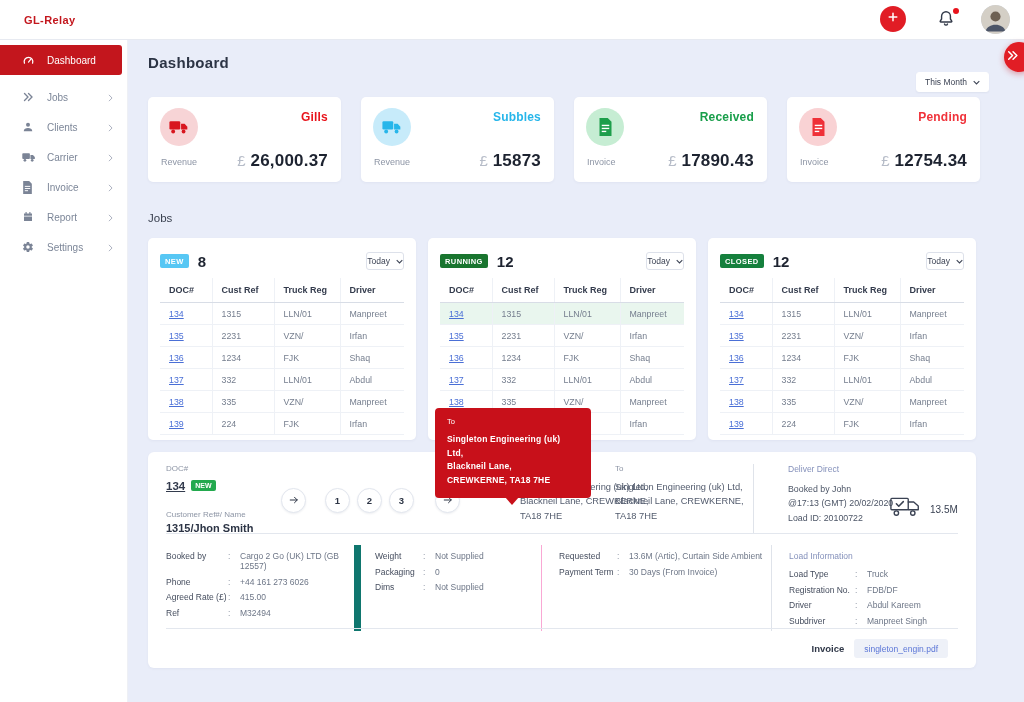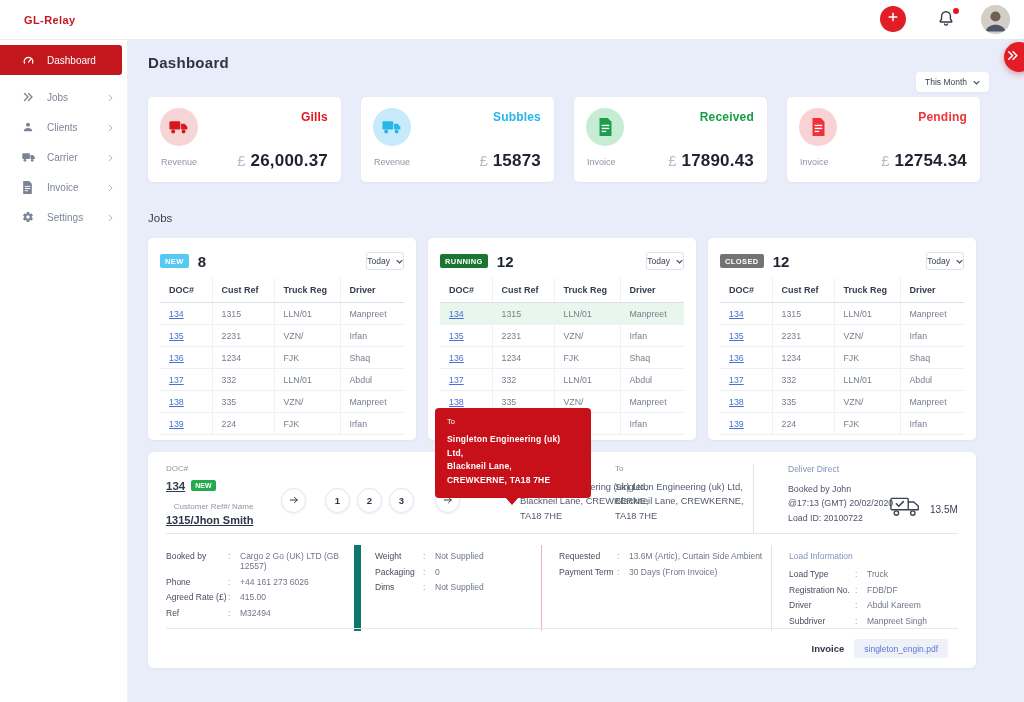--- a/index.html
+++ b/index.html
@@ -193,20 +193,34 @@
           </svg>
         </span>
       <span>Invoice</span>
       <span class="chev"><svg viewBox="0 0 8 12" width="5" height="8" fill="none" stroke="#a6adbc" stroke-width="1.5">
             <path d="M1.5 1l5 5-5 5"></path>
           </svg></span>
     </div>
     <div class="side-item">
       <span class="s-icon">
           <svg viewBox="0 0 24 24" width="12" height="12" fill="currentColor">
+            <path d="M4 5h16v4.5H4z"></path>
+            <path d="M4 11h16v9H4z"></path>
+            <rect x="7" y="2" width="2.4" height="4.5" rx="1.1"></rect>
+            <rect x="14.6" y="2" width="2.4" height="4.5" rx="1.1"></rect>
+          </svg>
+        </span>
+      <span>Report</span>
+      <span class="chev"><svg viewBox="0 0 8 12" width="5" height="8" fill="none" stroke="#a6adbc" stroke-width="1.5">
+            <path d="M1.5 1l5 5-5 5"></path>
+          </svg></span>
+    </div>
+    <div class="side-item">
+      <span class="s-icon">
+          <svg viewBox="0 0 24 24" width="12" height="12" fill="currentColor">
             <path d="M19.4 13c.04-.33.06-.66.06-1s-.02-.67-.06-1l2.1-1.65c.2-.15.25-.42.13-.64l-2-3.46c-.12-.22-.39-.3-.61-.22l-2.49 1a7.3 7.3 0 0 0-1.73-1l-.38-2.65A.5.5 0 0 0 13.92 2h-4a.5.5 0 0 0-.5.42l-.38 2.65c-.63.26-1.2.6-1.73 1l-2.49-1a.5.5 0 0 0-.61.22l-2 3.46c-.12.22-.07.49.13.64L4.44 11c-.04.33-.06.66-.06 1s.02.67.06 1l-2.1 1.65c-.2.15-.25.42-.13.64l2 3.46c.12.22.39.3.61.22l2.49-1c.53.4 1.1.74 1.73 1l.38 2.65c.04.24.25.42.5.42h4c.25 0 .46-.18.5-.42l.38-2.65c.63-.26 1.2-.6 1.73-1l2.49 1c.22.08.49 0 .61-.22l2-3.46c.12-.22.07-.49-.13-.64L19.4 13zM11.92 15.5a3.5 3.5 0 1 1 0-7 3.5 3.5 0 0 1 0 7z"></path>
           </svg>
         </span>
       <span>Settings</span>
       <span class="chev"><svg viewBox="0 0 8 12" width="5" height="8" fill="none" stroke="#a6adbc" stroke-width="1.5">
             <path d="M1.5 1l5 5-5 5"></path>
           </svg></span>
     </div>
   </div>
 
@@ -416,21 +430,21 @@
             <td>224</td>
             <td>FJK</td>
             <td>Irfan</td>
           </tr>
         </tbody>
       </table>
   </div>
 
   <div class="board" style="left:708px">
     <div class="board-head">
-      <span class="badge" style="background: #737373;">CLOSED</span>
+      <span class="badge" style="background: #15803d;">CLOSED</span>
       <span class="count">12</span>
       <button class="select-btn">
         <span>Today</span>
         <span><svg viewBox="0 0 10 6" width="7" height="5" fill="none" stroke="#3c4354" stroke-width="1.5">
               <path d="M1 1l4 4 4-4"></path>
             </svg></span>
       </button>
     </div>
     <table class="jobs">
         <colgroup>
@@ -494,21 +508,21 @@
     <div class="t-line">Blackneil Lane,</div>
     <div class="t-line">CREWKERNE, TA18 7HE</div>
   </div>
 
   <div class="detail">
     <div class="doc-block">
       <div class="d-label">DOC#</div>
       <div style="margin-top:3px;">
         <span class="doc-num">134</span><span class="badge-sm">NEW</span>
       </div>
-      <div class="d-label" style="margin-top:8px;text-align:right;">Customer Ref#/ Name</div>
+      <div class="d-label" style="margin-top:16px;">Customer Ref#/ Name</div>
       <div class="cust-val" style="margin-top:3px;">1315/Jhon Smith</div>
     </div>
 
     <div class="addr-block" style="left:372px;">
       <div class="d-label">From</div>
       <div class="addr">Singleton Engineering (uk) Ltd, Blackneil Lane, CREWKERNE, TA18 7HE</div>
     </div>
 
     <div class="addr-block" style="left:467px;">
       <div class="d-label">To</div>

